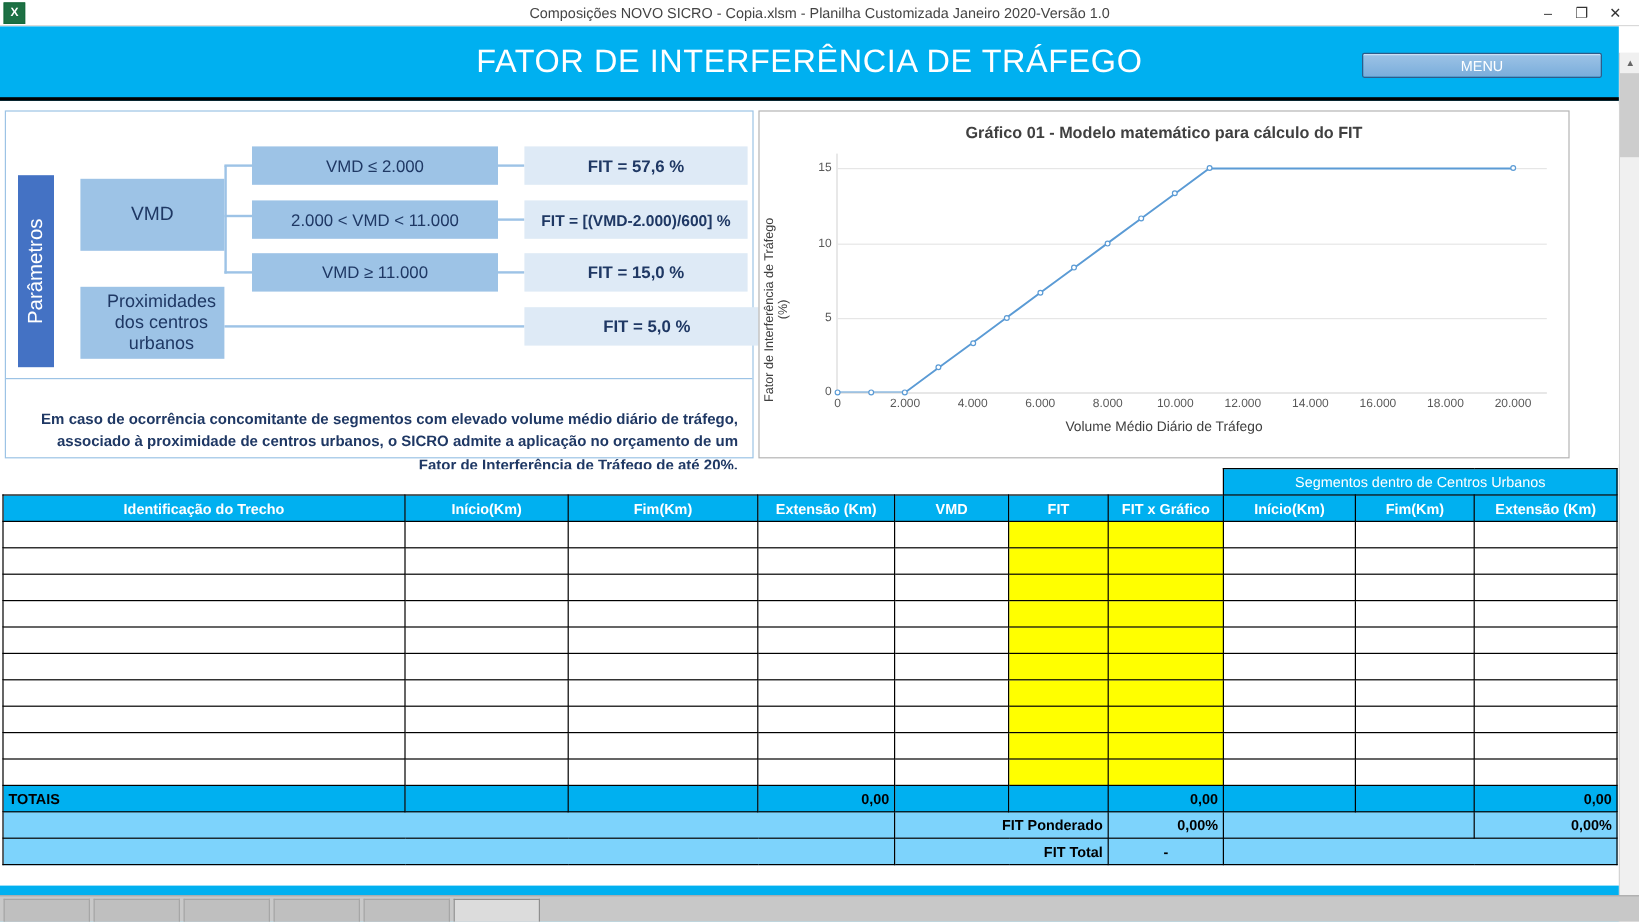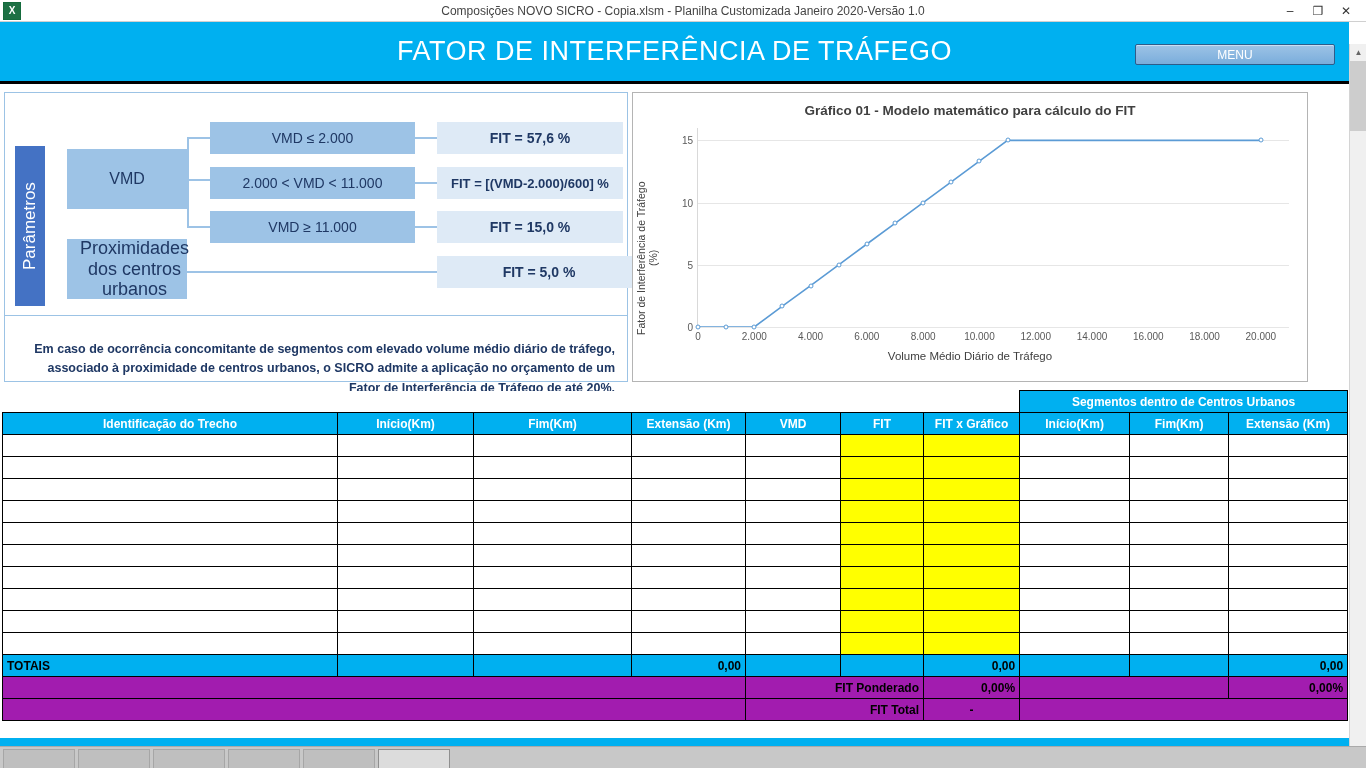--- a/index.html
+++ b/index.html
@@ -140,21 +140,21 @@
   .box {
     position: absolute;
     background: #9dc3e6;
     color: #1f3864;
     font-size: 14px;
     display: flex; align-items: center; justify-content: center;
     text-align: center;
     line-height: 1.15;
   }
   .box.vmd { left: 62px; top: 56px; width: 120px; height: 60px; font-size: 16px; }
-  .box.prox { left: 62px; top: 146px; width: 120px; height: 60px; font-size: 18px; color: #1f3864; padding-left: 15px; }
+  .box.prox { left: 62px; top: 146px; width: 120px; height: 60px; font-size: 15px; color: #1f3864; padding-left: 15px; }
   .box.cond1 { left: 205px; top: 29px; width: 205px; height: 32px; }
   .box.cond2 { left: 205px; top: 74px; width: 205px; height: 32px; }
   .box.cond3 { left: 205px; top: 118px; width: 205px; height: 32px; }
   .res {
     position: absolute;
     background: #deeaf6;
     color: #1f3864;
     font-size: 14px;
     font-weight: bold;
     display: flex; align-items: center; justify-content: center;
@@ -251,21 +251,21 @@
   }
   table.grid td, table.grid th {
     border: 1px solid #000000;
     font-size: 12px;
     height: 22px;
     padding: 0 4px;
   }
   .band-urban {
     background: #00b0f0;
     color: #ffffff;
-    font-weight: bold;
+    font-weight: normal;
     text-align: center;
     font-size: 12.5px;
   }
   .blank-band { border: none !important; background: #ffffff; }
   th.colhead {
     background: #00b0f0;
     color: #ffffff;
     font-weight: bold;
     text-align: center;
     height: 38px;
@@ -274,21 +274,21 @@
   td.cell { background: #ffffff; }
   td.hl { background: #ffff00; }
   tr.totais td {
     background: #00b0f0;
     color: #000000;
     font-weight: bold;
     text-align: right;
   }
   tr.totais td.lbl { text-align: left; }
   tr.fitp td {
-    background: #a21caf;
+    background: #7dd3fc;
     color: #000000;
     font-weight: bold;
     text-align: right;
   }
   td.white-val { background: #ffffff; text-align: right; font-weight: bold; color:#000; }
   td.hl-val { background: #ffff00; text-align: right; font-weight: bold; }
   td.nb { border: none; background: #00b0f0; }
   
   .bottom-fill {
     position: absolute;

